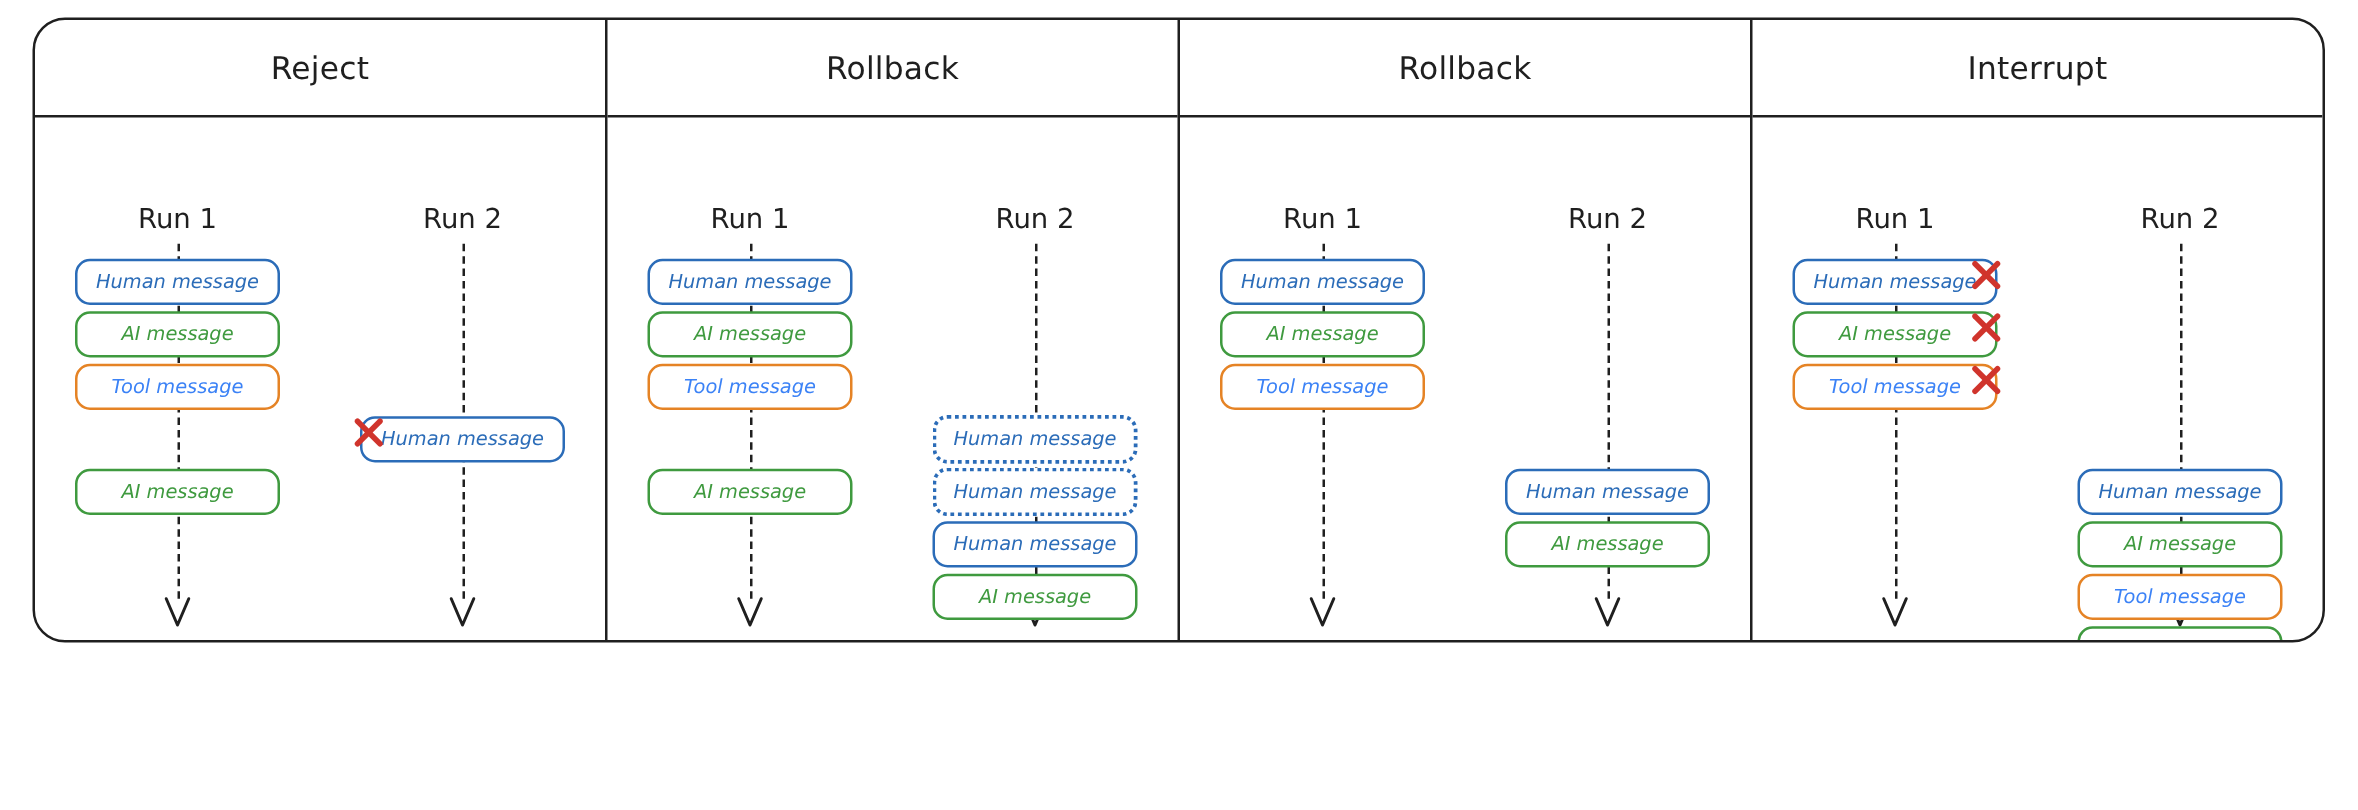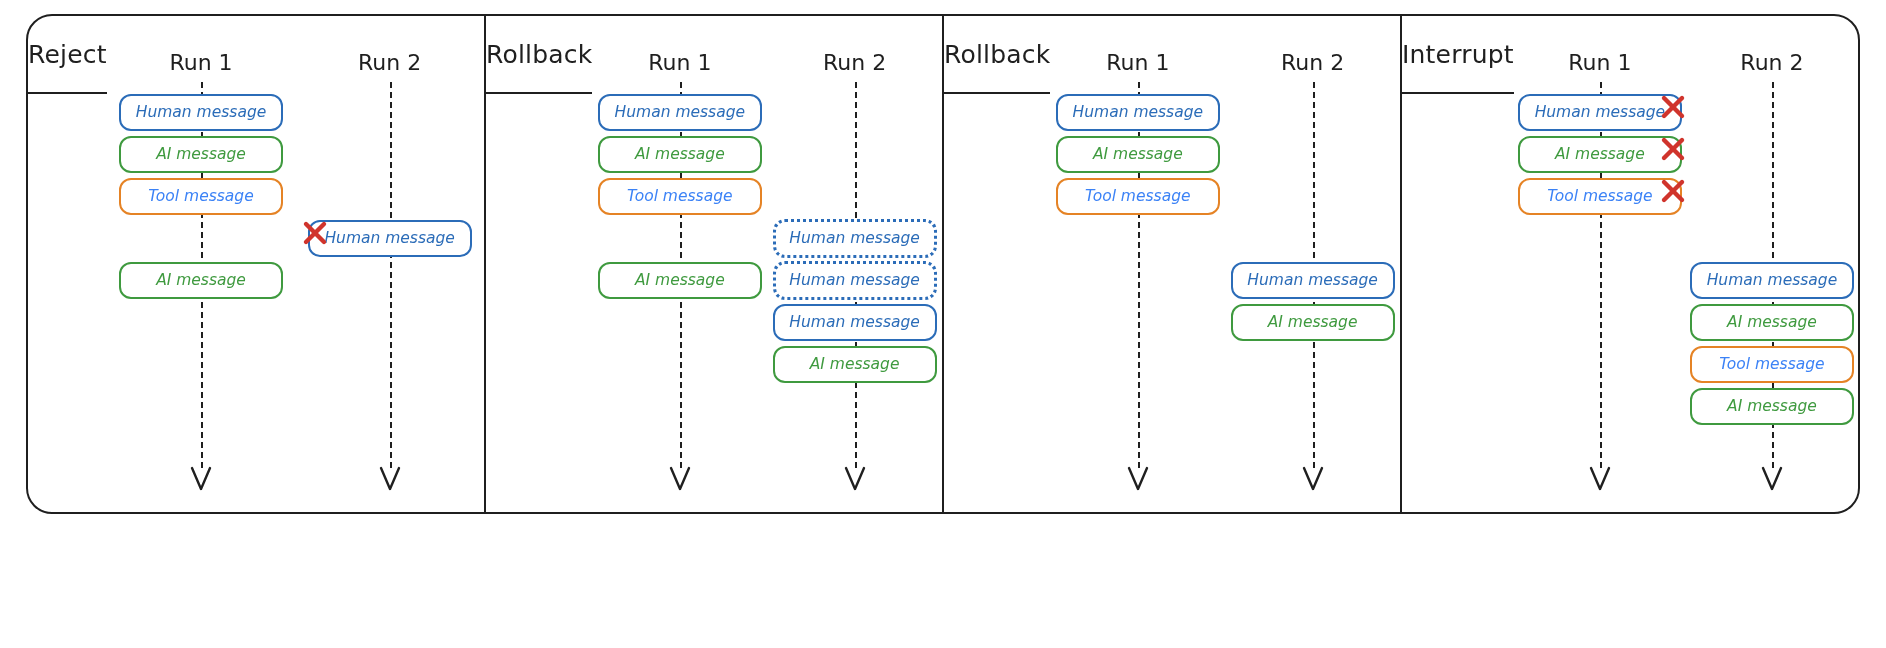--- a/index.html
+++ b/index.html
@@ -26,23 +26,24 @@
     box-sizing: border-box;
     display: flex;
     overflow: hidden;
     background: #fff;
   }
 
   .panel {
     flex: 1 1 0;
     position: relative;
     display: flex;
-    flex-direction: row;
+    flex-direction: column;
     box-sizing: border-box;
     border-right: 2.2px solid #1f1f1f;
+    gap: 24px;
   }
   .panel:last-child { border-right: none; }
 
   .panel-header {
     height: 78px;
     flex: 0 0 78px;
     border-bottom: 2.2px solid #1f1f1f;
     display: flex;
     align-items: center;
     justify-content: center;
@@ -56,21 +57,21 @@
   }
 
   .panel-body {
     position: relative;
     flex: 1 1 auto;
   }
 
   
   .run-col {
     position: absolute;
-    top: 4px;
+    top: 15px;
     width: 50%;
     height: 100%;
   }
   .run-col.left  { left: 0; }
   .run-col.right { left: 50%; }
 
   .run-label {
     position: absolute;
     top: 30px;
     left: 0;

